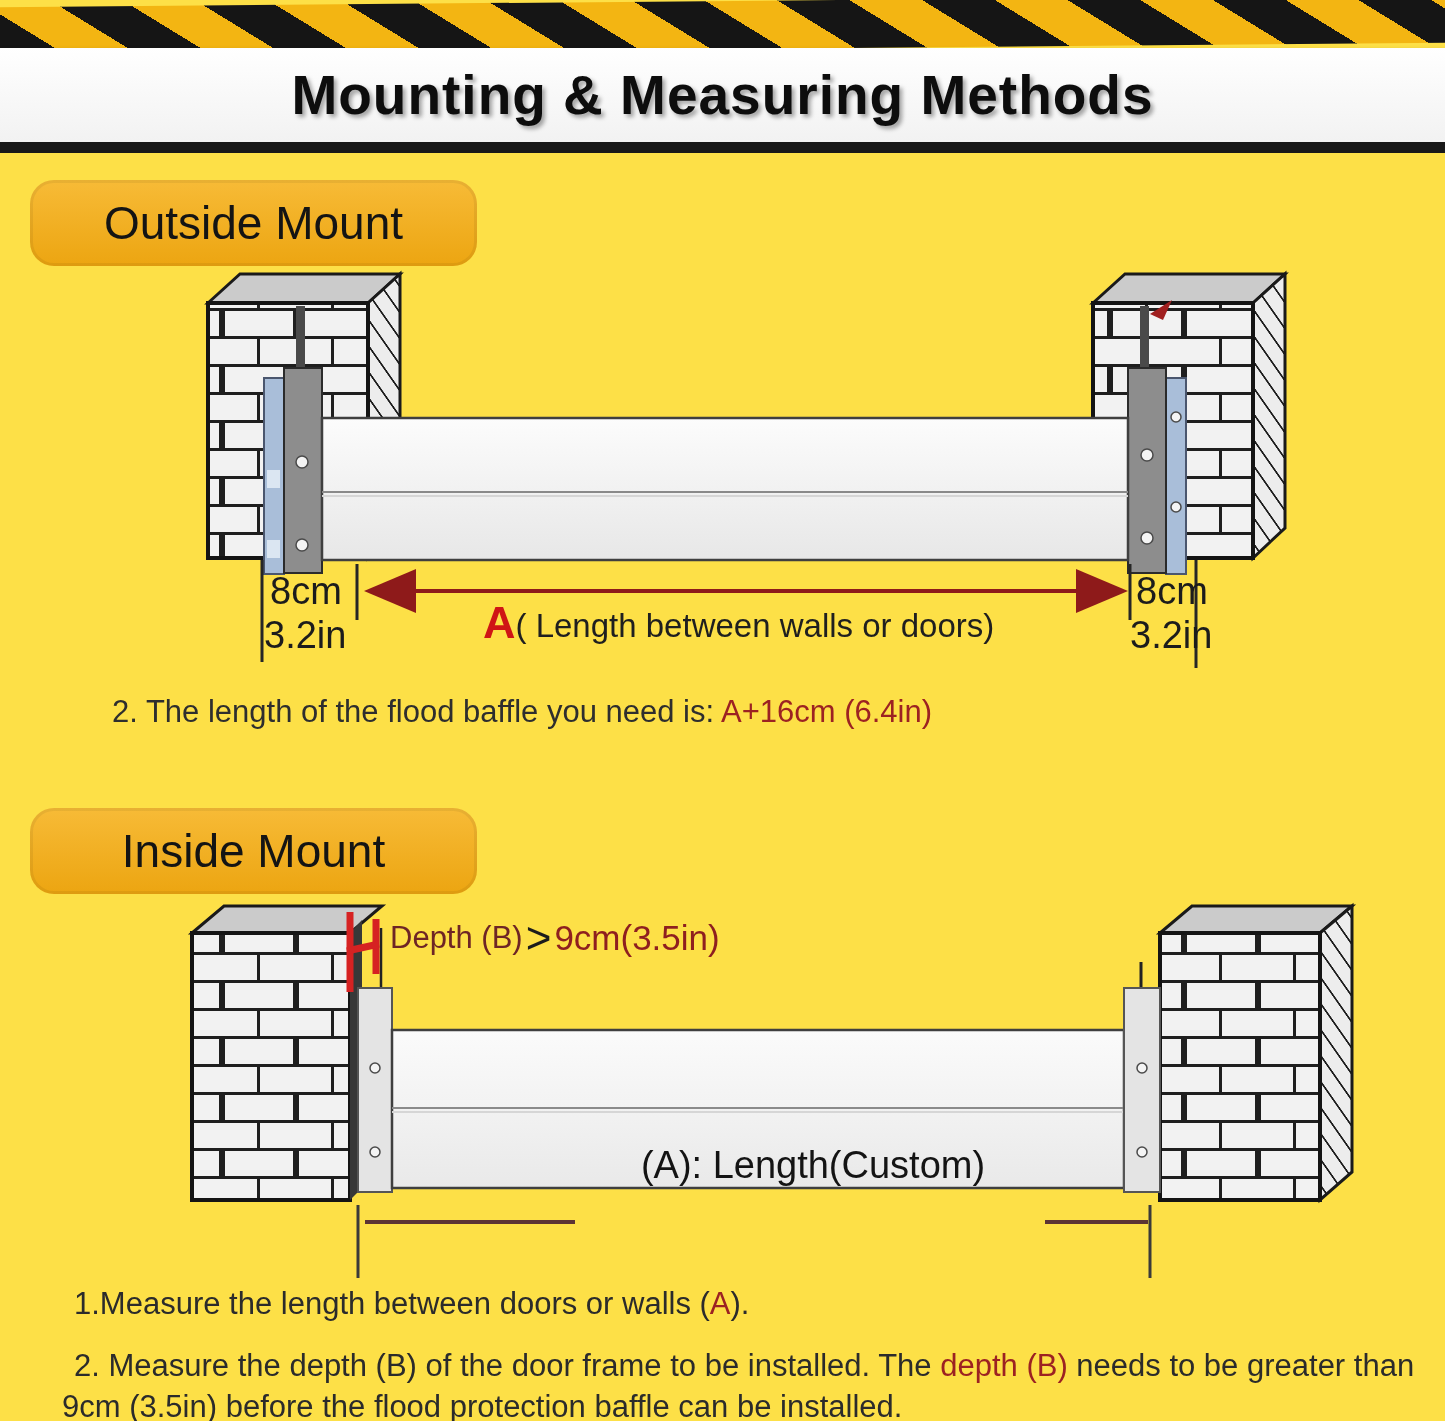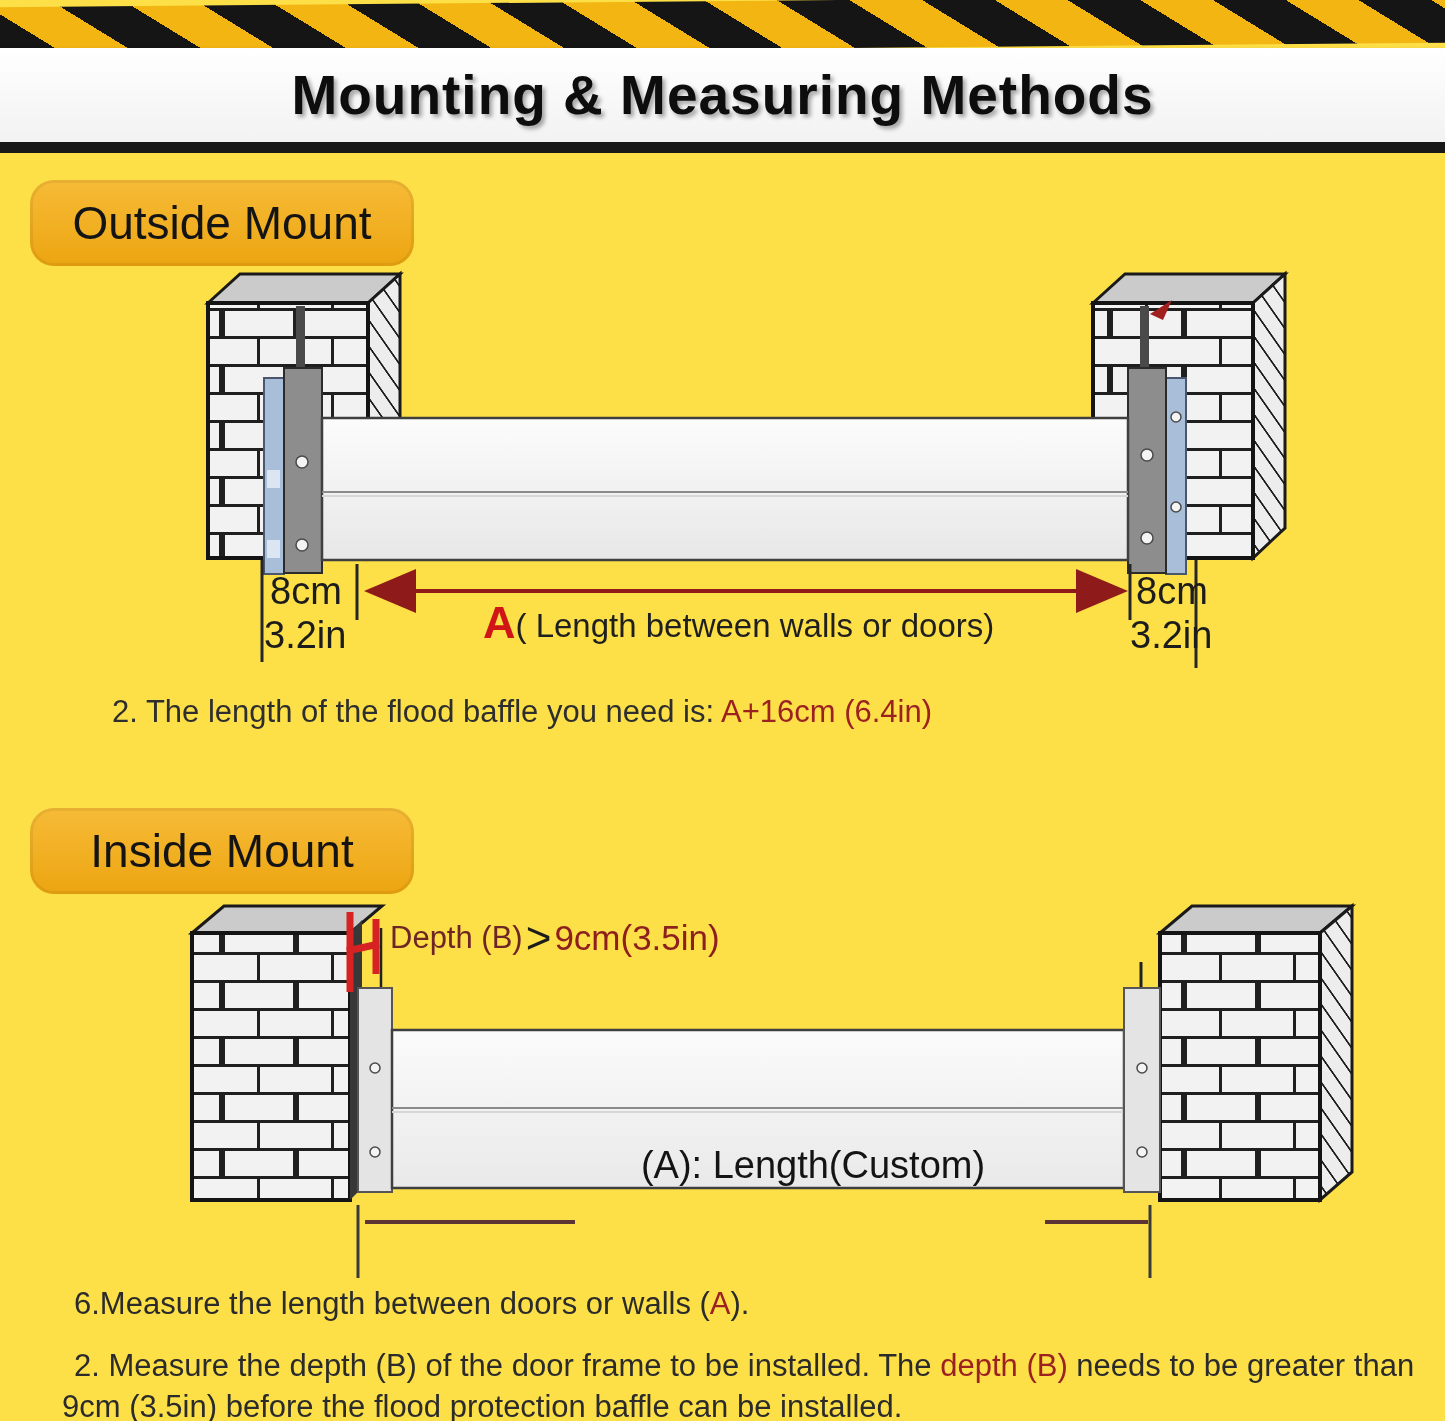--- a/index.html
+++ b/index.html
@@ -12,21 +12,21 @@
           transform:rotate(-0.5deg);}
   .titleband{position:absolute;top:48px;left:0;width:100%;height:94px;
              background:linear-gradient(180deg,#ffffff,#f2f2f2);
              display:flex;align-items:center;justify-content:center;
              box-shadow:0 2px 4px rgba(0,0,0,.25);}
   .titleband h1{margin:0;font-size:55px;font-weight:bold;letter-spacing:1px;color:#0d0d0d;
                 text-shadow:3px 3px 4px rgba(0,0,0,.35);}
   .blackbar{position:absolute;top:142px;left:0;width:100%;height:11px;background:#181818;}
 
   
-  .badge{position:absolute;left:30px;width:384px;height:86px;border-radius:24px;
+  .badge{position:absolute;left:30px;width:447px;height:86px;border-radius:24px;
          background:linear-gradient(180deg,#f7bb37,#eca511);
          display:flex;align-items:center;justify-content:center;
          font-size:46px;color:#141414;box-shadow:inset 0 0 0 3px rgba(0,0,0,.06);}
   .badge-outside{top:180px;}
   .badge-inside{top:808px;}
 
   
   .dg{position:absolute;left:0;display:block;}
   .cap{fill:#cbcbcb;stroke:#1a1a1a;stroke-width:3;}
   .face{stroke:#141414;stroke-width:4;}
@@ -238,20 +238,20 @@
   <div class="depth-label">
     <span class="maroon">Depth (B) </span>
     <span class="gt">&gt;</span>
     <span class="dval">9cm(3.5in)</span>
   </div>
 
   <div class="len-label">(A): Length(Custom)</div>
 
   <div class="notes notes-inside">
     <div class="note-line">
-      <span>6.Measure the length between doors or walls (</span><span class="red-note">A</span><span>).</span>
+      <span>1.Measure the length between doors or walls (</span><span class="red-note">A</span><span>).</span>
     </div>
     <p class="note-para">
       <span>2. Measure the depth (B) of the door frame to be installed. The </span><span class="red-note">depth (B)</span><span> needs to be greater than 9cm (3.5in) before the flood protection baffle can be installed.</span>
     </p>
   </div>
 
 </div>
 
 </body></html>

